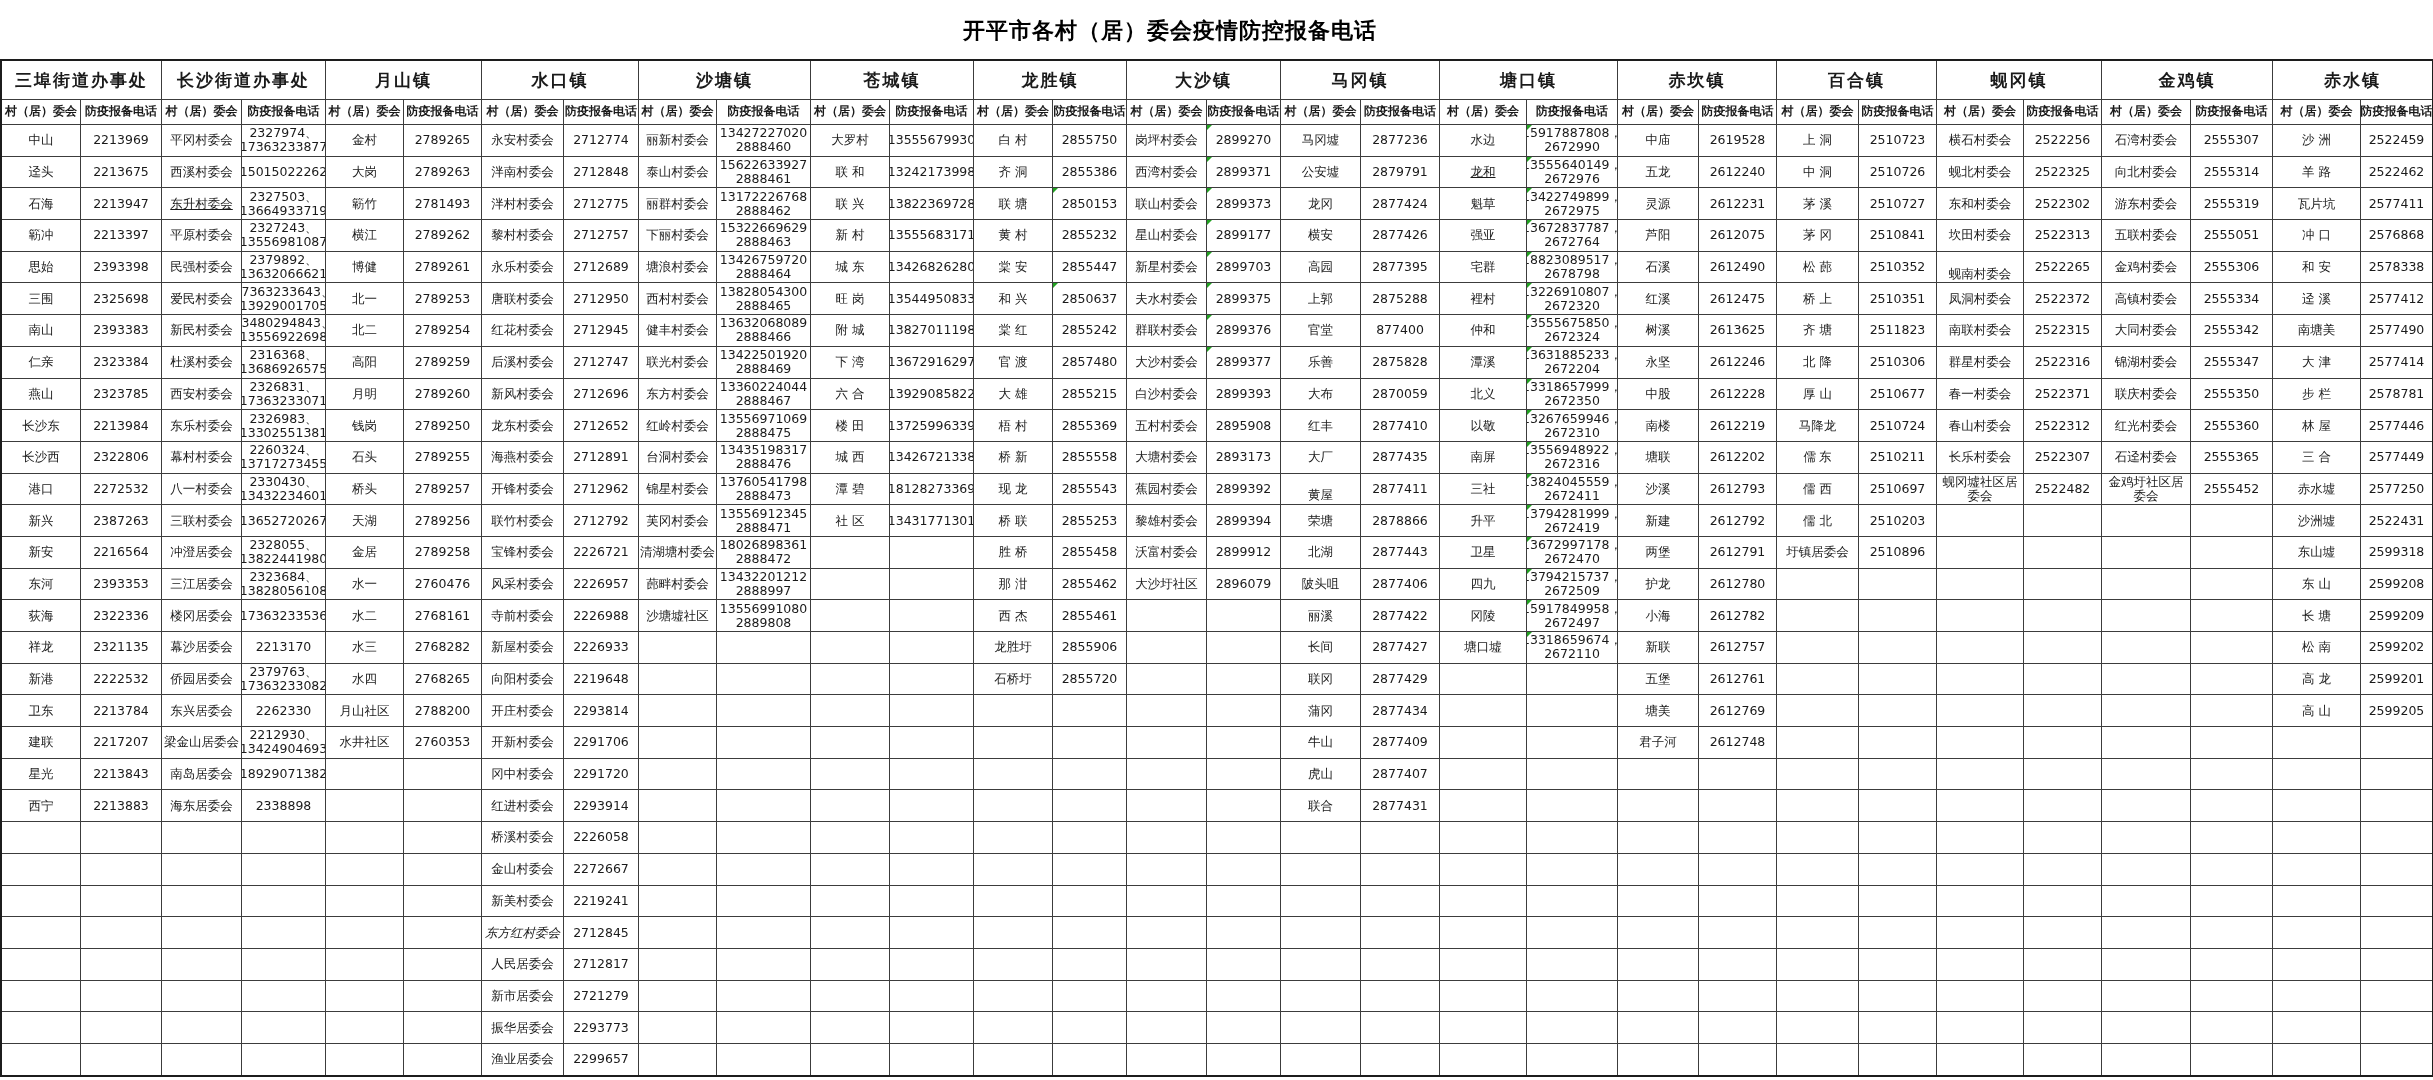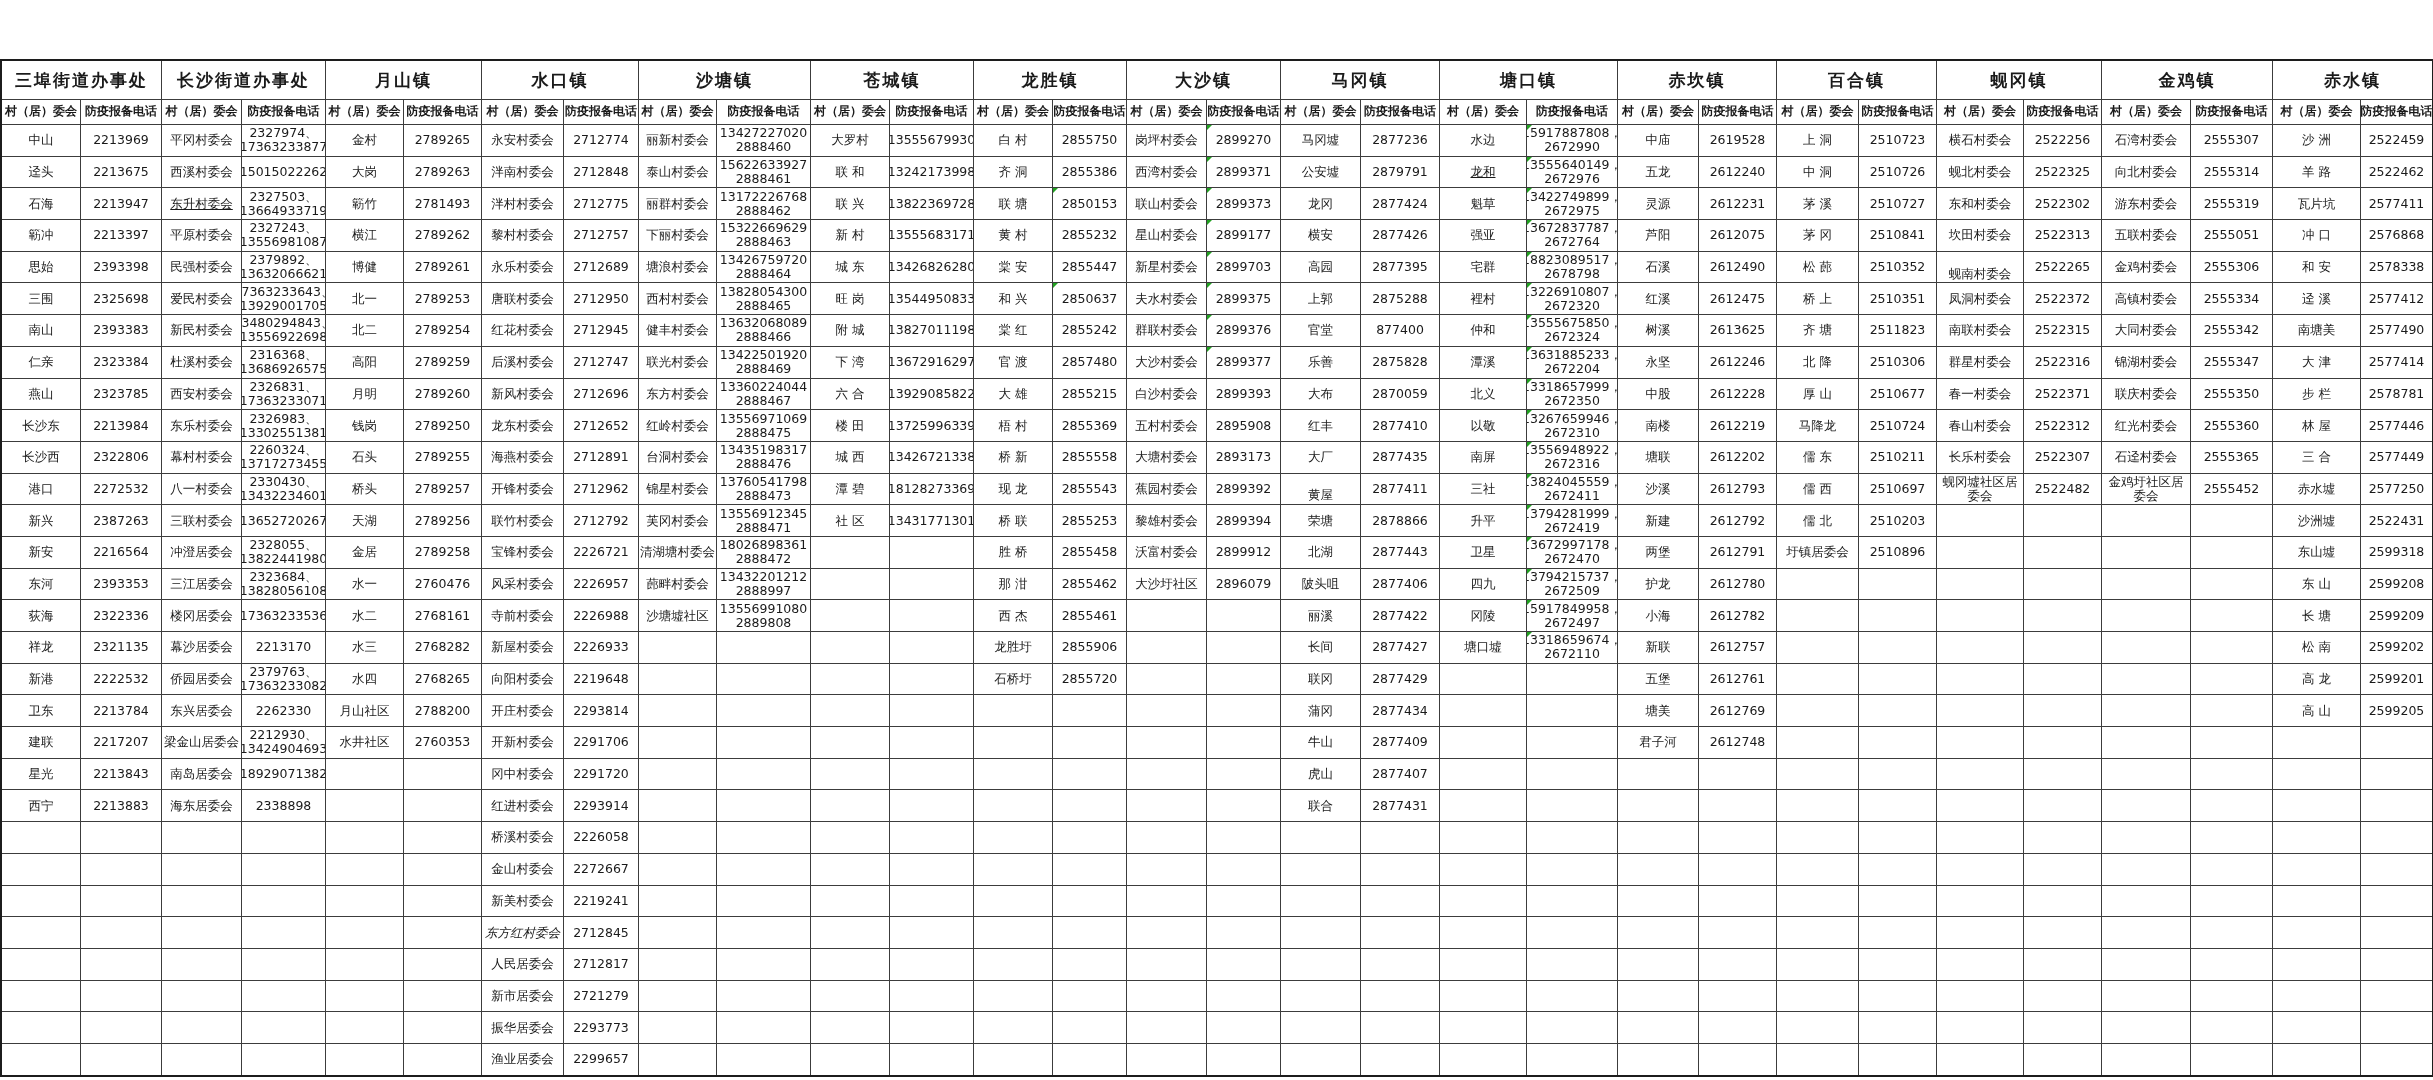--- a/index.html
+++ b/index.html
@@ -44,20 +44,21 @@
   .cell.m::before{
     content:"";position:absolute;top:0;left:0;
     border-top:5px solid var(--marker,#21a121);
     border-right:5px solid transparent;
   }
 </style>
 </head>
 <body>
 
 <div class="page">
+  <div class="title">开平市各村（居）委会疫情防控报备电话</div>
   <div class="table">
       <div class="section" style="width: 159px;">
         <div class="town">三埠街道办事处</div>
         <div class="row subrow">
           <div class="cell name" style="width: 78px;">村（居）委会</div>
           <div class="cell phone">防疫报备电话</div>
         </div>
         <div class="row datarow">
           <div class="cell name" style="width: 78px;">中山</div>
           <div class="cell phone">2213969</div>
@@ -1537,21 +1538,21 @@
         </div>
         <div class="row datarow">
           <div class="cell name" style="width: 81px;">厚 山</div>
           <div class="cell phone">2510677</div>
         </div>
         <div class="row datarow">
           <div class="cell name" style="width: 81px;">马降龙</div>
           <div class="cell phone">2510724</div>
         </div>
         <div class="row datarow">
-          <div class="cell name" style="width: 81px;">儒 东</div>
+          <div class="cell name" style="width: 81px; font-family: Liberation Serif, serif;">儒 东</div>
           <div class="cell phone">2510211</div>
         </div>
         <div class="row datarow">
           <div class="cell name" style="width: 81px;">儒 西</div>
           <div class="cell phone">2510697</div>
         </div>
         <div class="row datarow">
           <div class="cell name" style="width: 81px;">儒 北</div>
           <div class="cell phone">2510203</div>
         </div>

